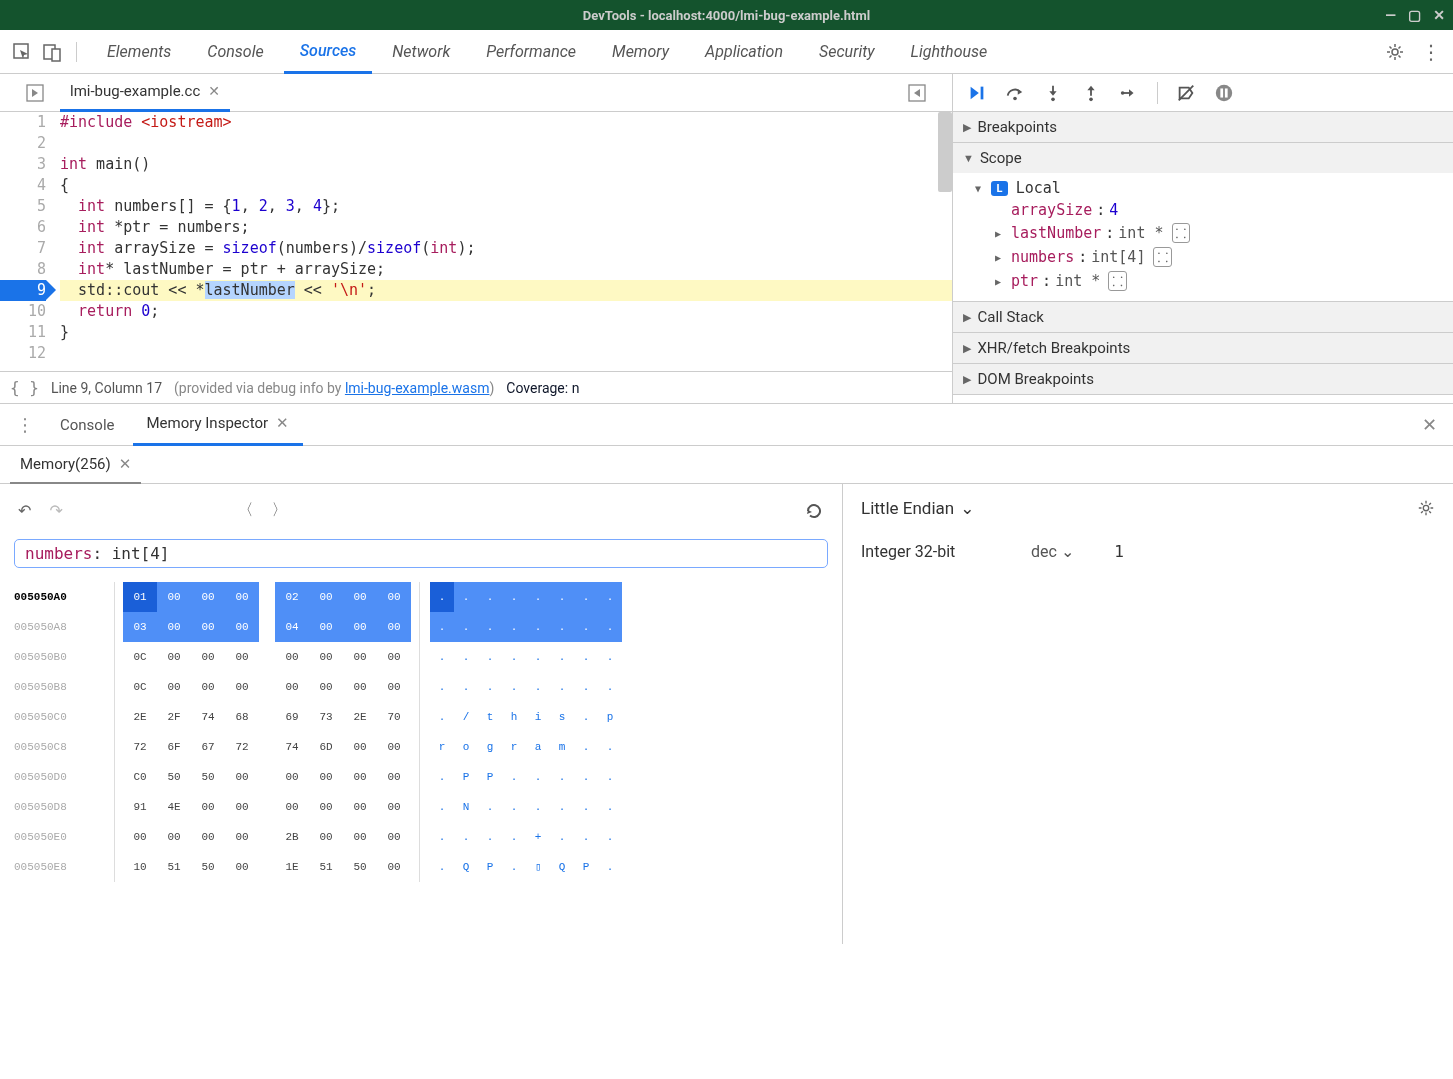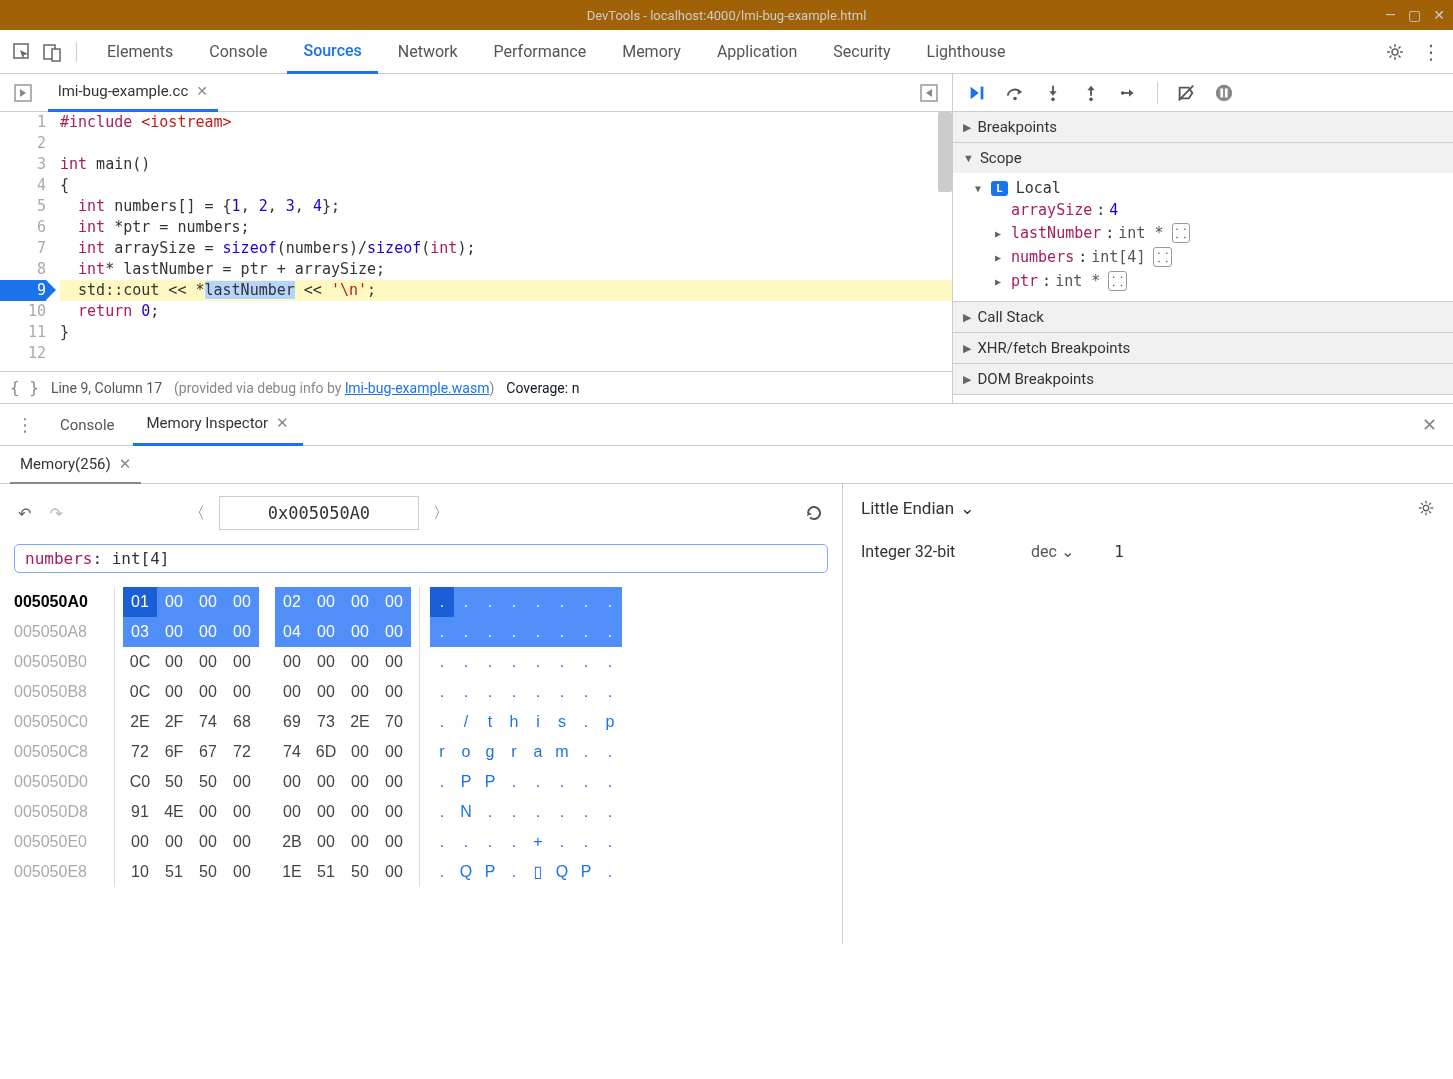--- a/index.html
+++ b/index.html
@@ -1,36 +1,36 @@
 <!DOCTYPE html>
 <html><head>
 <meta charset="utf-8">
 <style>
   * { box-sizing: border-box; margin: 0; padding: 0; }
   body { font-family: "Segoe UI", Roboto, Arial, sans-serif; font-size: 14px; background: #fff; color: #333; overflow: hidden; }
   
   
-  .titlebar { background: #a16207; color: #ccc; height: 30px; display: flex; align-items: center; justify-content: center; position: relative; font-size: 13px; }
+  .titlebar { background: #14532d; color: #ccc; height: 30px; display: flex; align-items: center; justify-content: center; position: relative; font-size: 13px; font-weight: bold; }
   .titlebar .controls { position: absolute; right: 8px; display: flex; gap: 12px; }
   .titlebar .controls span { color: #ccc; cursor: pointer; font-size: 14px; }
   
   
   .main-tabs { height: 44px; border-bottom: 1px solid #ccc; display: flex; align-items: center; padding: 0 12px; gap: 4px; }
   .main-tabs .icon-group { display: flex; gap: 10px; padding-right: 14px; border-right: 1px solid #ccc; margin-right: 10px; }
-  .main-tabs .tab { padding: 0 16px; height: 44px; display: flex; align-items: center; color: #555; cursor: pointer; font-size: 16px; }
+  .main-tabs .tab { padding: 0 16px; height: 44px; display: flex; align-items: center; color: #555; cursor: pointer; font-size: 16px; font-style: italic; }
   .main-tabs .tab.active { color: #1a73e8; border-bottom: 3px solid #1a73e8; font-weight: 500; }
   .main-tabs .spacer { flex: 1; }
   .main-tabs .right-icons { display: flex; gap: 16px; align-items: center; color: #555; }
   
   
   .middle { display: flex; height: 330px; border-bottom: 1px solid #ccc; }
   
   
   .sources { flex: 1; display: flex; flex-direction: column; border-right: 1px solid #ccc; min-width: 0; }
-  .file-tabs { height: 38px; display: flex; align-items: center; border-bottom: 1px solid #ccc; padding: 0 8px; gap: 10px; }
+  .file-tabs { height: 38px; display: flex; align-items: center; border-bottom: 1px solid #ccc; padding: 0 20px; gap: 10px; }
   .file-tabs .play-icon { color: #888; padding: 0 6px; }
   .file-tabs .file-tab { display: flex; align-items: center; gap: 8px; padding: 0 10px; height: 38px; border-bottom: 3px solid #1a73e8; color: #333; font-size: 15px; }
   .file-tabs .file-tab .close { color: #888; font-size: 14px; }
   .file-tabs .file-spacer { flex: 1; }
   
   .code-area { flex: 1; display: flex; font-family: Consolas, Menlo, monospace; font-size: 15px; line-height: 21px; position: relative; overflow: hidden; }
   .gutter { width: 56px; text-align: right; padding-right: 10px; color: #aaa; user-select: none; background: #fff; }
   .gutter .ln { height: 21px; }
   .gutter .ln.current { background: #1a73e8; color: #fff; position: relative; }
   .gutter .ln.current::after { content: ""; position: absolute; right: -10px; top: 0; border-top: 10.5px solid transparent; border-bottom: 10.5px solid transparent; border-left: 10px solid #1a73e8; }
@@ -76,21 +76,21 @@
   .mem-body { display: flex; height: 460px; }
   .hex-pane { flex: 1; border-right: 1px solid #ccc; display: flex; flex-direction: column; padding: 12px 14px; min-width: 0; }
   .hex-toolbar { display: flex; align-items: center; gap: 10px; margin-bottom: 14px; }
   .hex-toolbar .navbtn { color: #666; cursor: pointer; font-size: 16px; padding: 4px; }
   .hex-toolbar .addrbox { border: 1px solid #ccc; padding: 6px 14px; font-family: monospace; font-size: 17px; min-width: 200px; text-align: center; }
   .hex-toolbar .tb-spacer { flex: 1; }
   
   .chip { display: inline-block; border: 1px solid #7aa9ff; border-radius: 5px; padding: 4px 10px; font-family: monospace; font-size: 16px; margin-bottom: 14px; }
   .chip .cn { color: #a71d5d; } .chip .ct { color: #333; }
   
-  .hex-grid { font-family: Liberation Sans, sans-serif; font-size: 16px; line-height: 30px; }
+  .hex-grid { font-family: Liberation Mono, monospace; font-size: 11px; line-height: 30px; }
   .hex-row { display: flex; align-items: center; gap: 0; }
   .hex-addr { width: 100px; color: #aaa; } .hex-addr.cur { color: #000; font-weight: bold; }
   .hex-bytes { display: flex; gap: 0; border-left: 1px solid #ddd; border-right: 1px solid #ddd; padding: 0 8px; }
   .hex-bytes .b { width: 34px; text-align: center; color: #444; }
   .hex-bytes .gap { width: 16px; }
   .hex-bytes .b.hl { background: #4f8ff7; color: #fff; } 
   .hex-bytes .b.hl.dark { background: #1a5fd8; }
   .hex-ascii { display: flex; gap: 0; padding-left: 10px; }
   .hex-ascii .c { width: 24px; text-align: center; color: #1a73e8; }
   .hex-ascii .c.hl { background: #4f8ff7; color: #fff; }
@@ -316,21 +316,20 @@
   </div>
 </div>
 
 <div class="mem-body">
   <div class="hex-pane">
     <div class="hex-toolbar">
       <span class="navbtn">↶</span>
       <span class="navbtn" style="color:#bbb">↷</span>
       <div style="flex:0.3"></div>
       <span class="navbtn">〈</span>
-      <div class="addrbox">0x005050A0</div>
       <span class="navbtn">〉</span>
       <div class="tb-spacer"></div>
       <span class="navbtn">
           <svg width="20" height="20" viewBox="0 0 20 20">
             <path d="M4 10 a6 6 0 1 1 2 4.5" fill="none" stroke="#555" stroke-width="2"></path>
             <path d="M3 13 L4 9 L8 11 Z" fill="#555"></path>
           </svg>
         </span>
     </div>
     <div class="chip">

